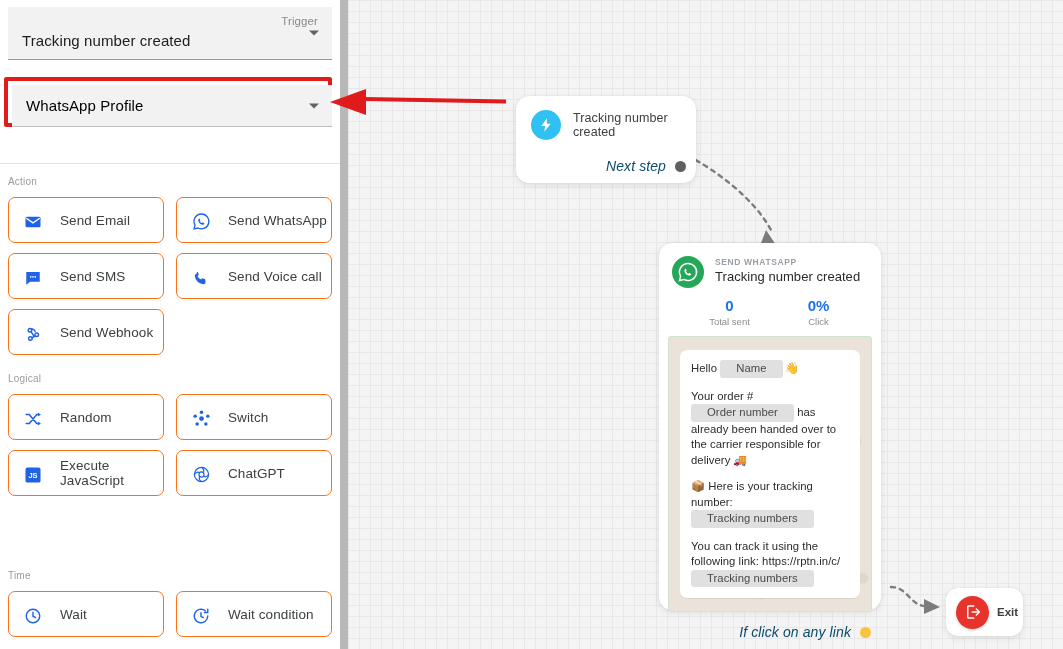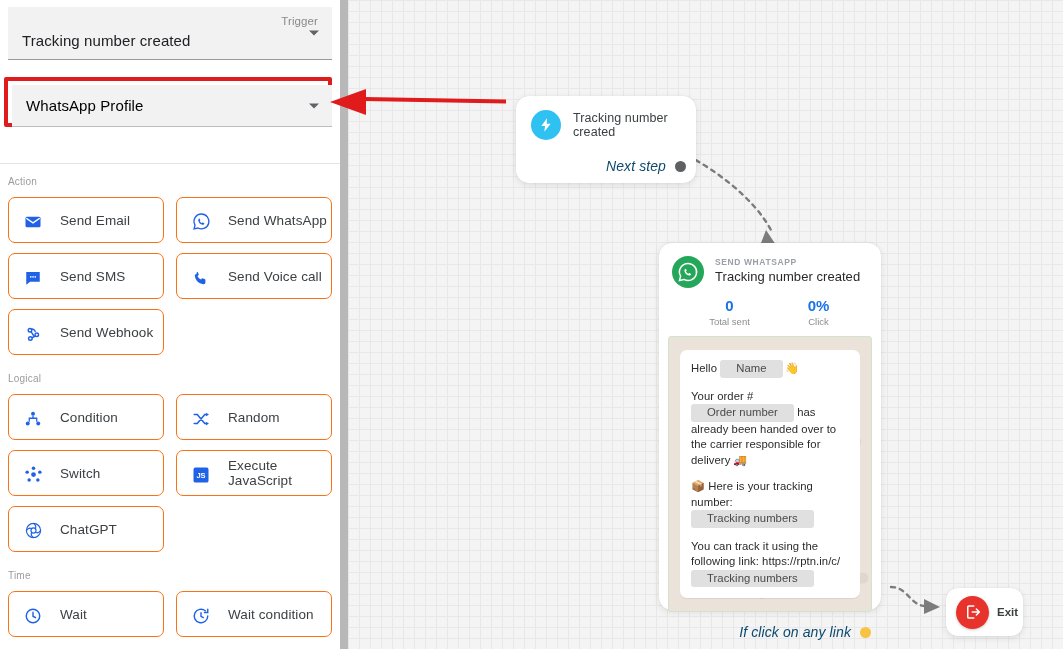--- a/index.html
+++ b/index.html
@@ -301,31 +301,20 @@
           </span>
           <span class="tl-label">Send Webhook</span>
         </div>
       </div>
     </div>
 
     <div id="sec-logical">
       <div class="group-title">Logical</div>
       <div class="sec-body tile-grid">
 
-        <div class="tile">
-          <span class="tl-icon">
-            <svg width="18" height="18" viewBox="0 0 24 24">
-                <circle cx="12" cy="5" r="2.6" fill="#1f62e8"></circle>
-                <circle cx="5" cy="18" r="2.6" fill="#1f62e8"></circle>
-                <circle cx="19" cy="18" r="2.6" fill="#1f62e8"></circle>
-                <path d="M12 7.5v3.5M12 11h-5v4.5M12 11h5v4.5" stroke="#1f62e8" stroke-width="1.7" fill="none"></path>
-              </svg>
-          </span>
-          <span class="tl-label">Condition</span>
-        </div>
 
         <div class="tile">
           <span class="tl-icon">
             <svg width="18" height="18" viewBox="0 0 24 24" fill="none" stroke="#1f62e8" stroke-width="2.1" stroke-linecap="round">
                 <path d="M3 6h4l10 12h4M3 18h4L17 6h4"></path>
                 <path d="M18.5 3.5 22 6l-3.5 2.5M18.5 15.5 22 18l-3.5 2.5" fill="#1f62e8" stroke="none"></path>
               </svg>
           </span>
           <span class="tl-label">Random</span>
         </div>

